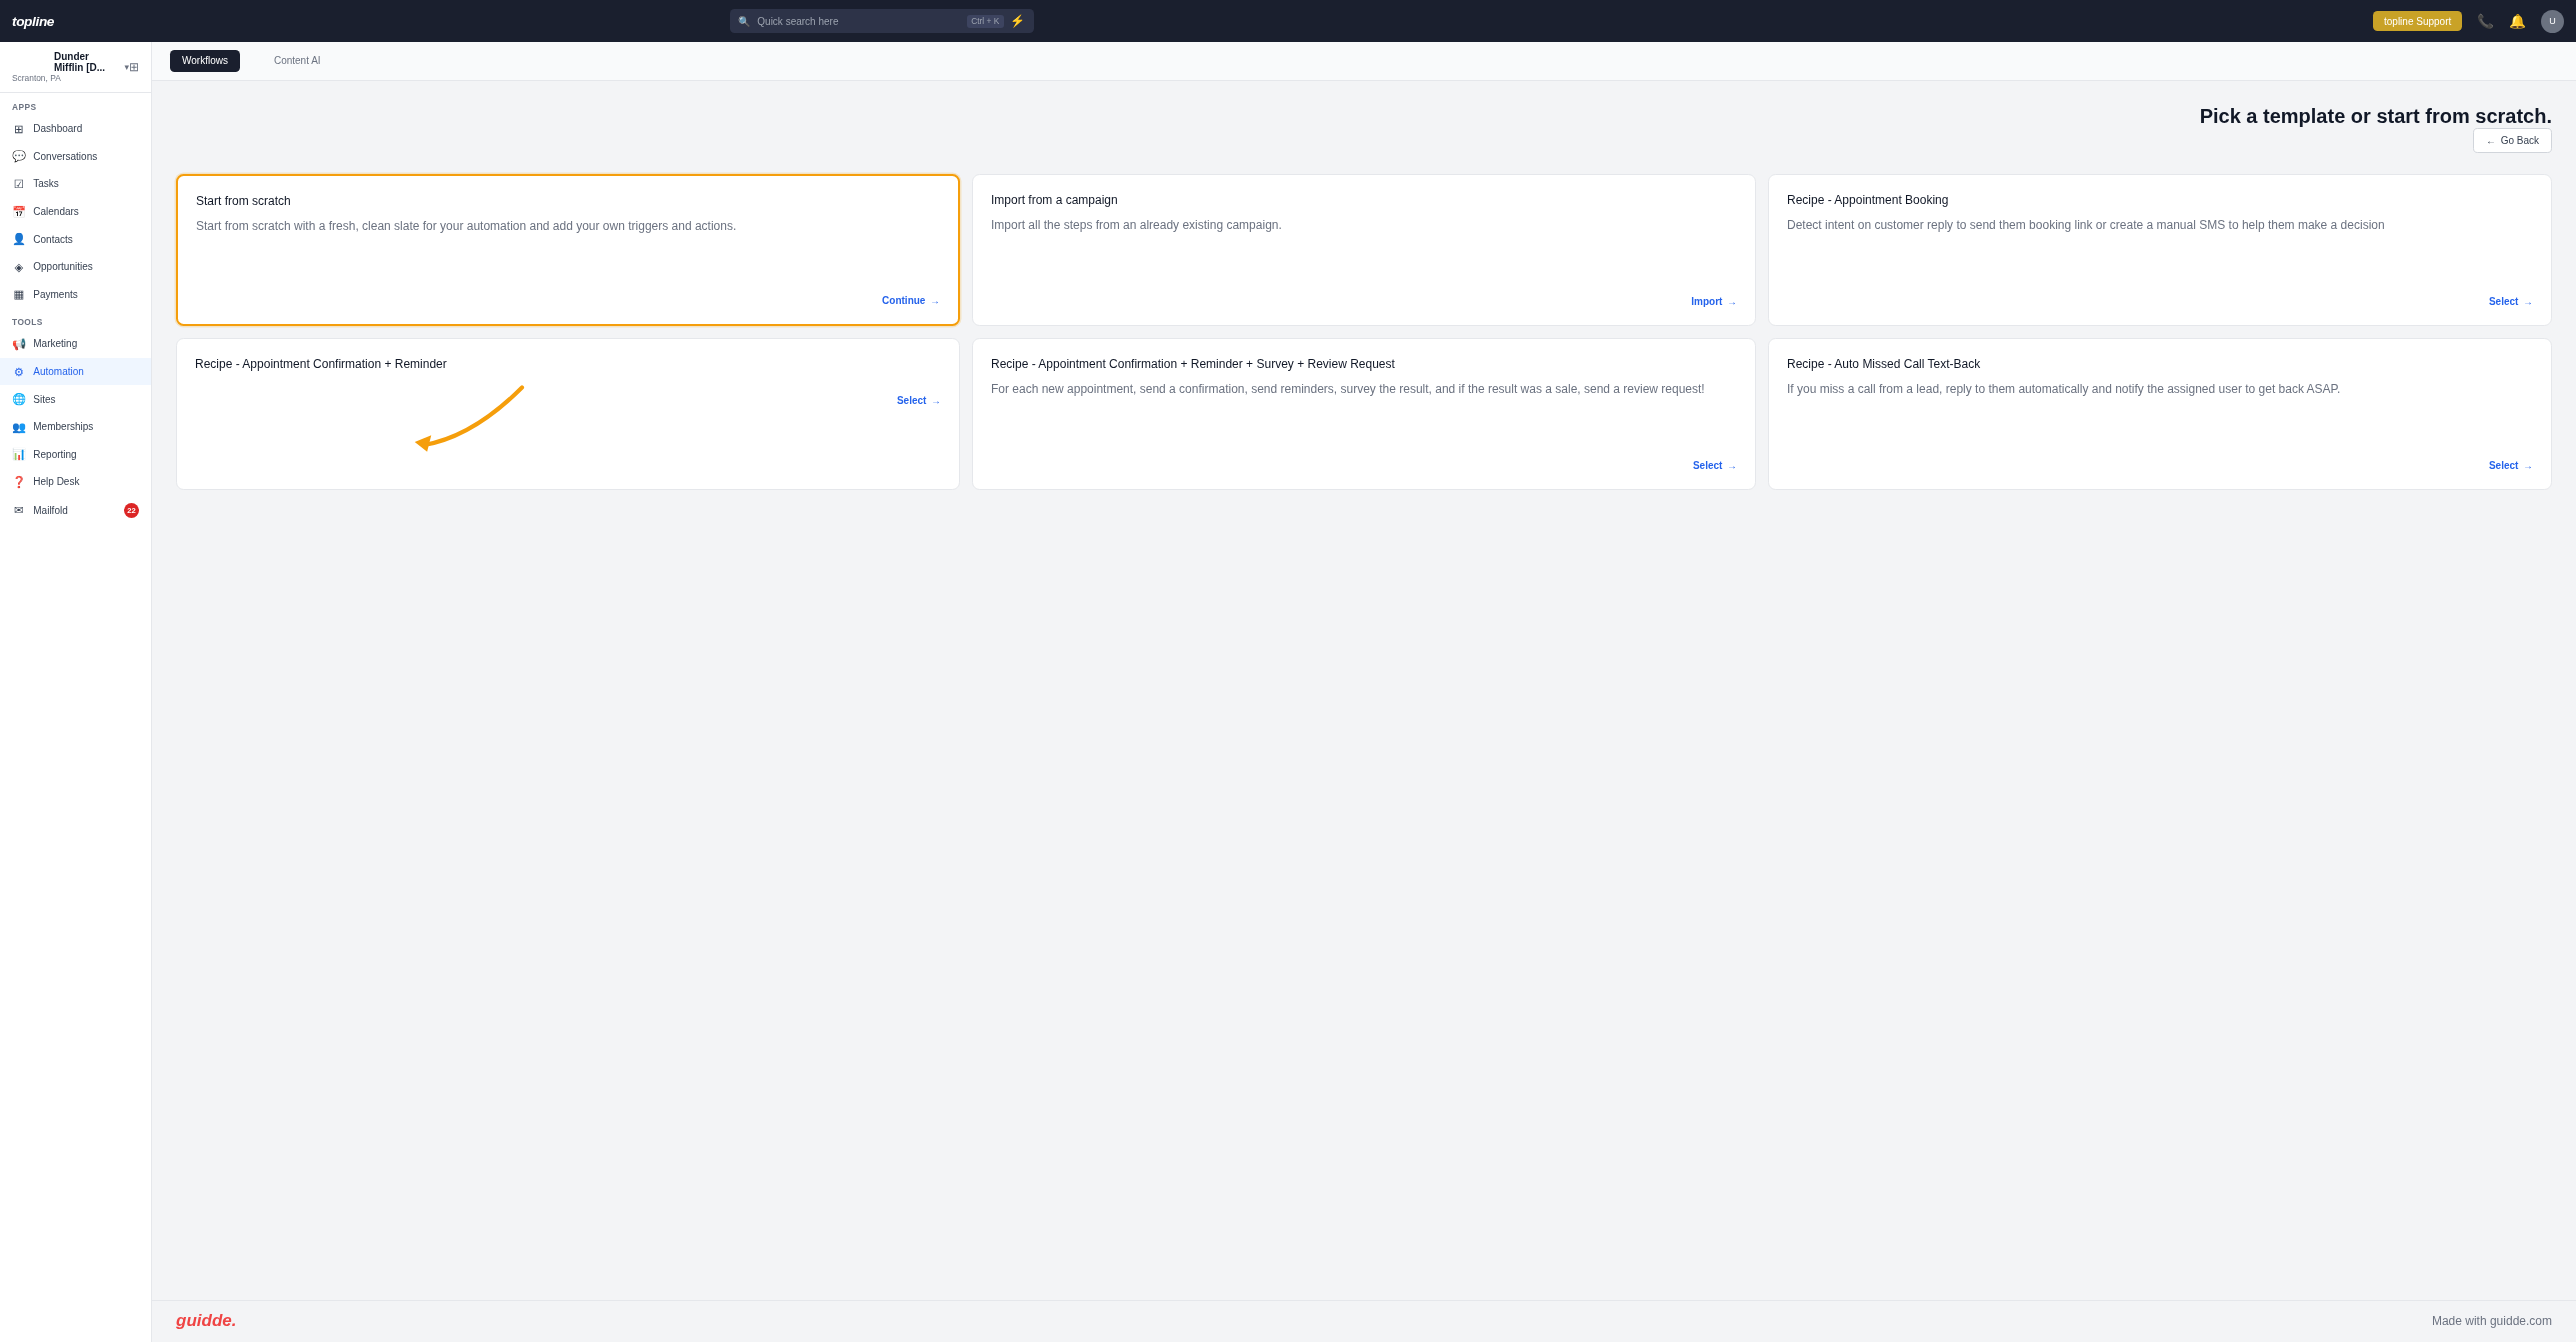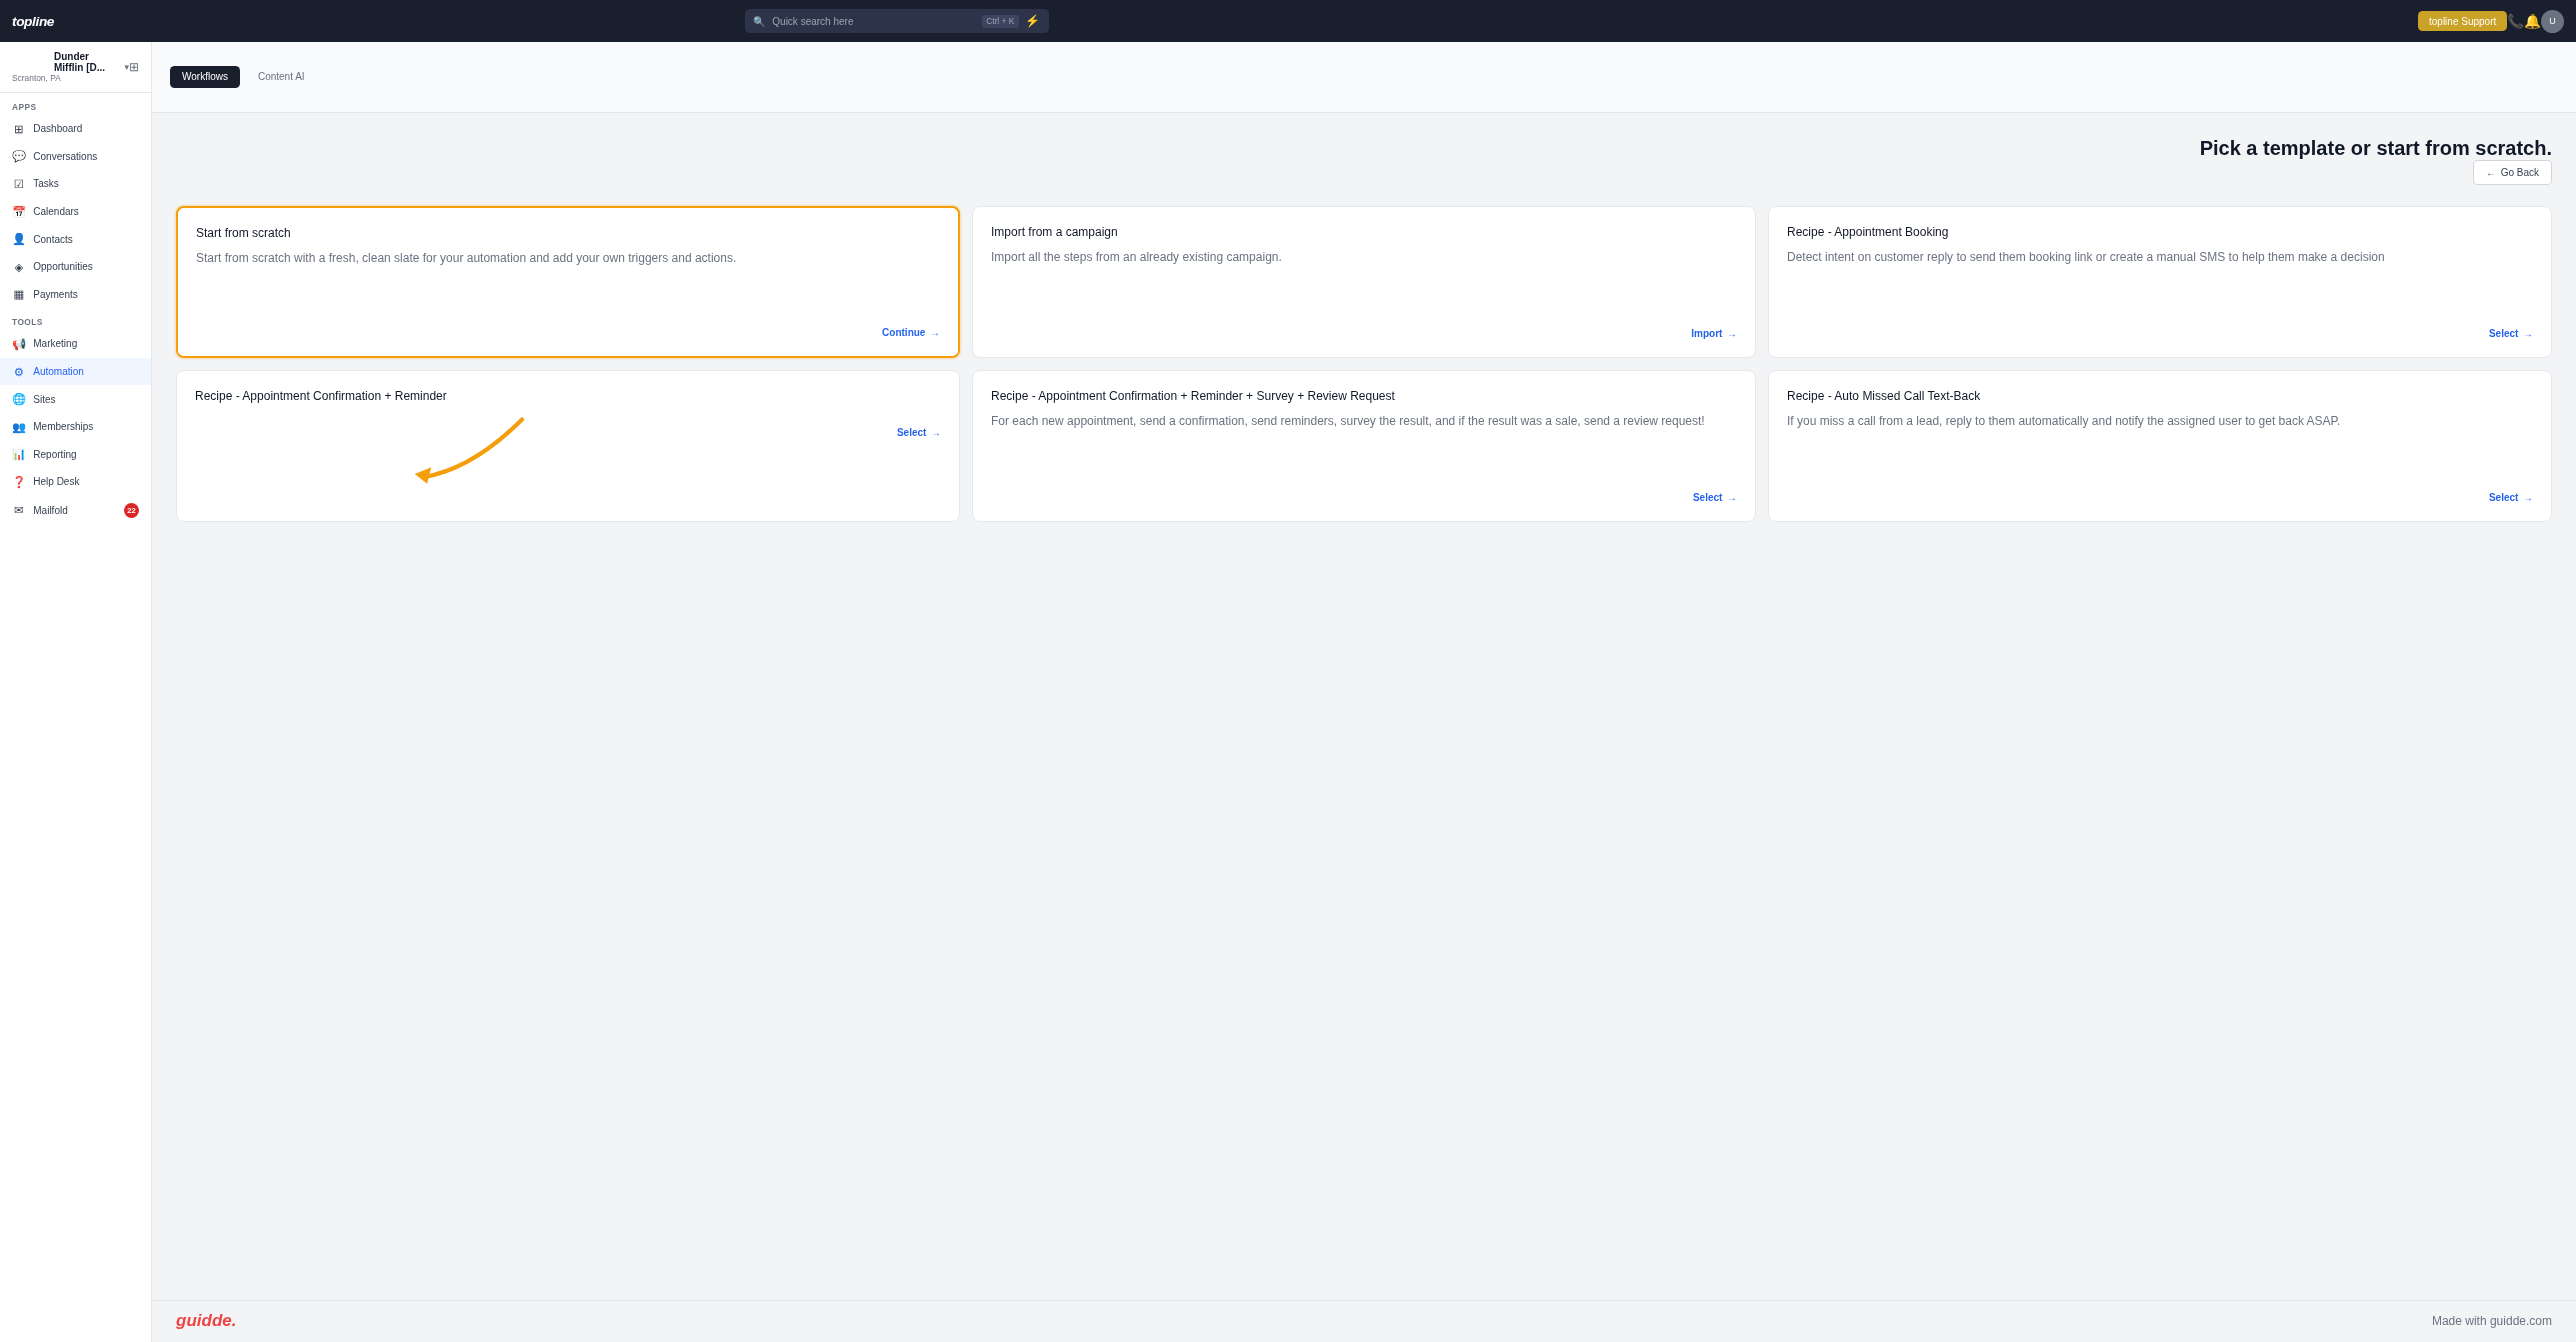--- a/index.html
+++ b/index.html
@@ -41,21 +41,21 @@
     .nav-search-shortcut {
       background: #3d4460;
       border-radius: 3px;
       padding: 1.5px 4.6px;
       font-size: 8.4px;
       color: #9ca3af;
     }
     .nav-actions {
       display: flex;
       align-items: center;
-      gap: 0;
+      gap: 15px;
       margin-left: auto;
     }
     .nav-support-btn {
       background: #c9a227;
       color: white;
       border: none;
       border-radius: 4.6px;
       padding: 4.6px 10.6px;
       font-size: 10px;
       font-weight: 500;
@@ -167,23 +167,23 @@
       flex: 1;
       display: flex;
       flex-direction: column;
       overflow: hidden;
     }
 
     
     .sub-nav {
       background: #f9fafb;
       border-bottom: 0.8px solid #e5e7eb;
-      padding: 24px 18px;
-      display: flex;
-      gap: 6px;
+      padding: 8px 18px;
+      display: flex;
+      gap: 22px;
       flex-shrink: 0;
     }
     .sub-nav-tab {
       padding: 5.3px 12px;
       border-radius: 4.6px;
       font-size: 10px;
       font-weight: 500;
       cursor: pointer;
       color: #6b7280;
     }

